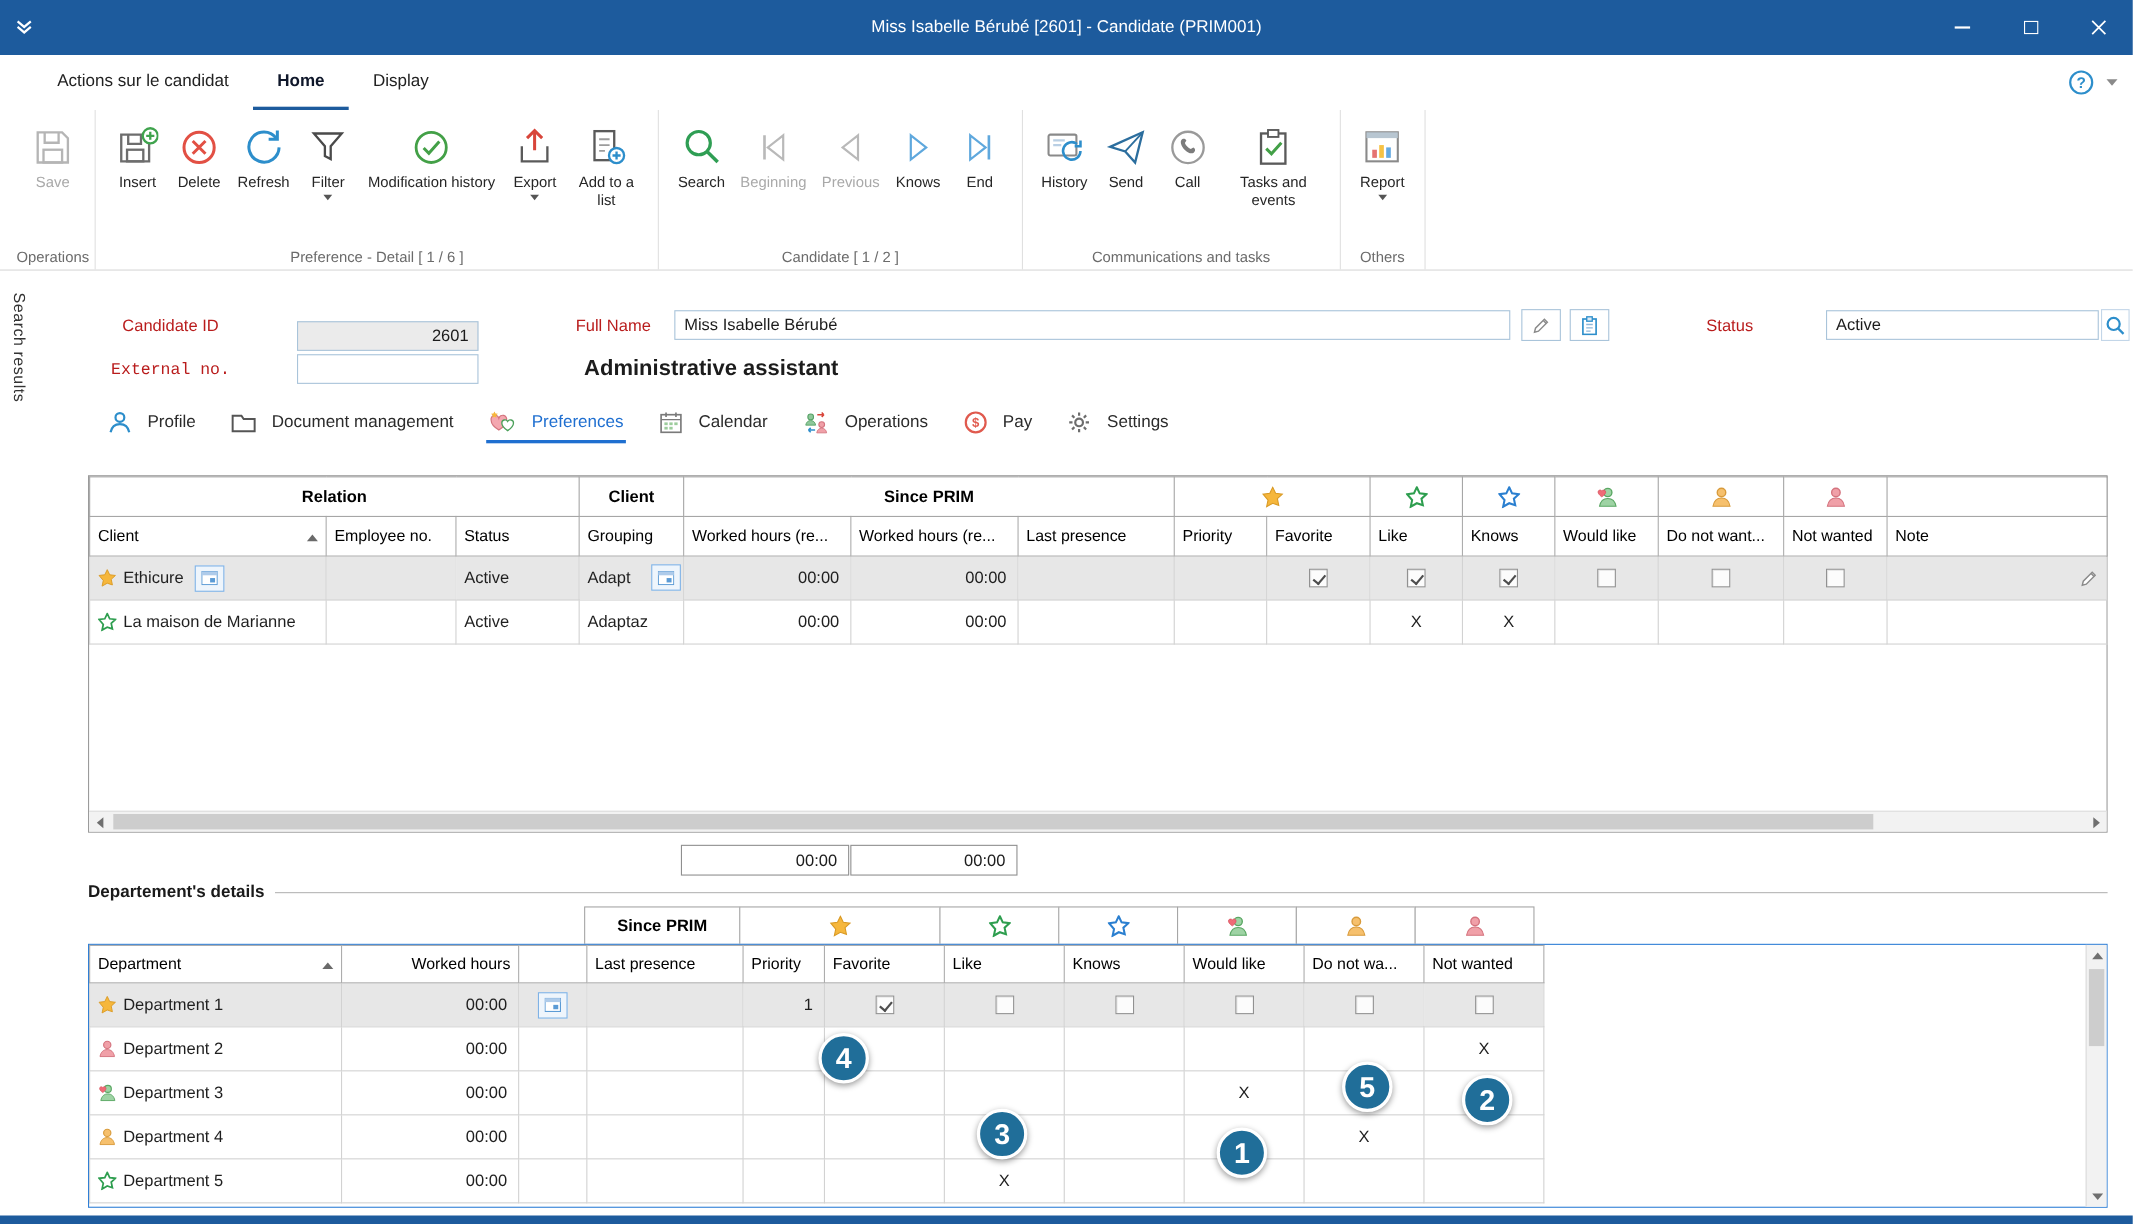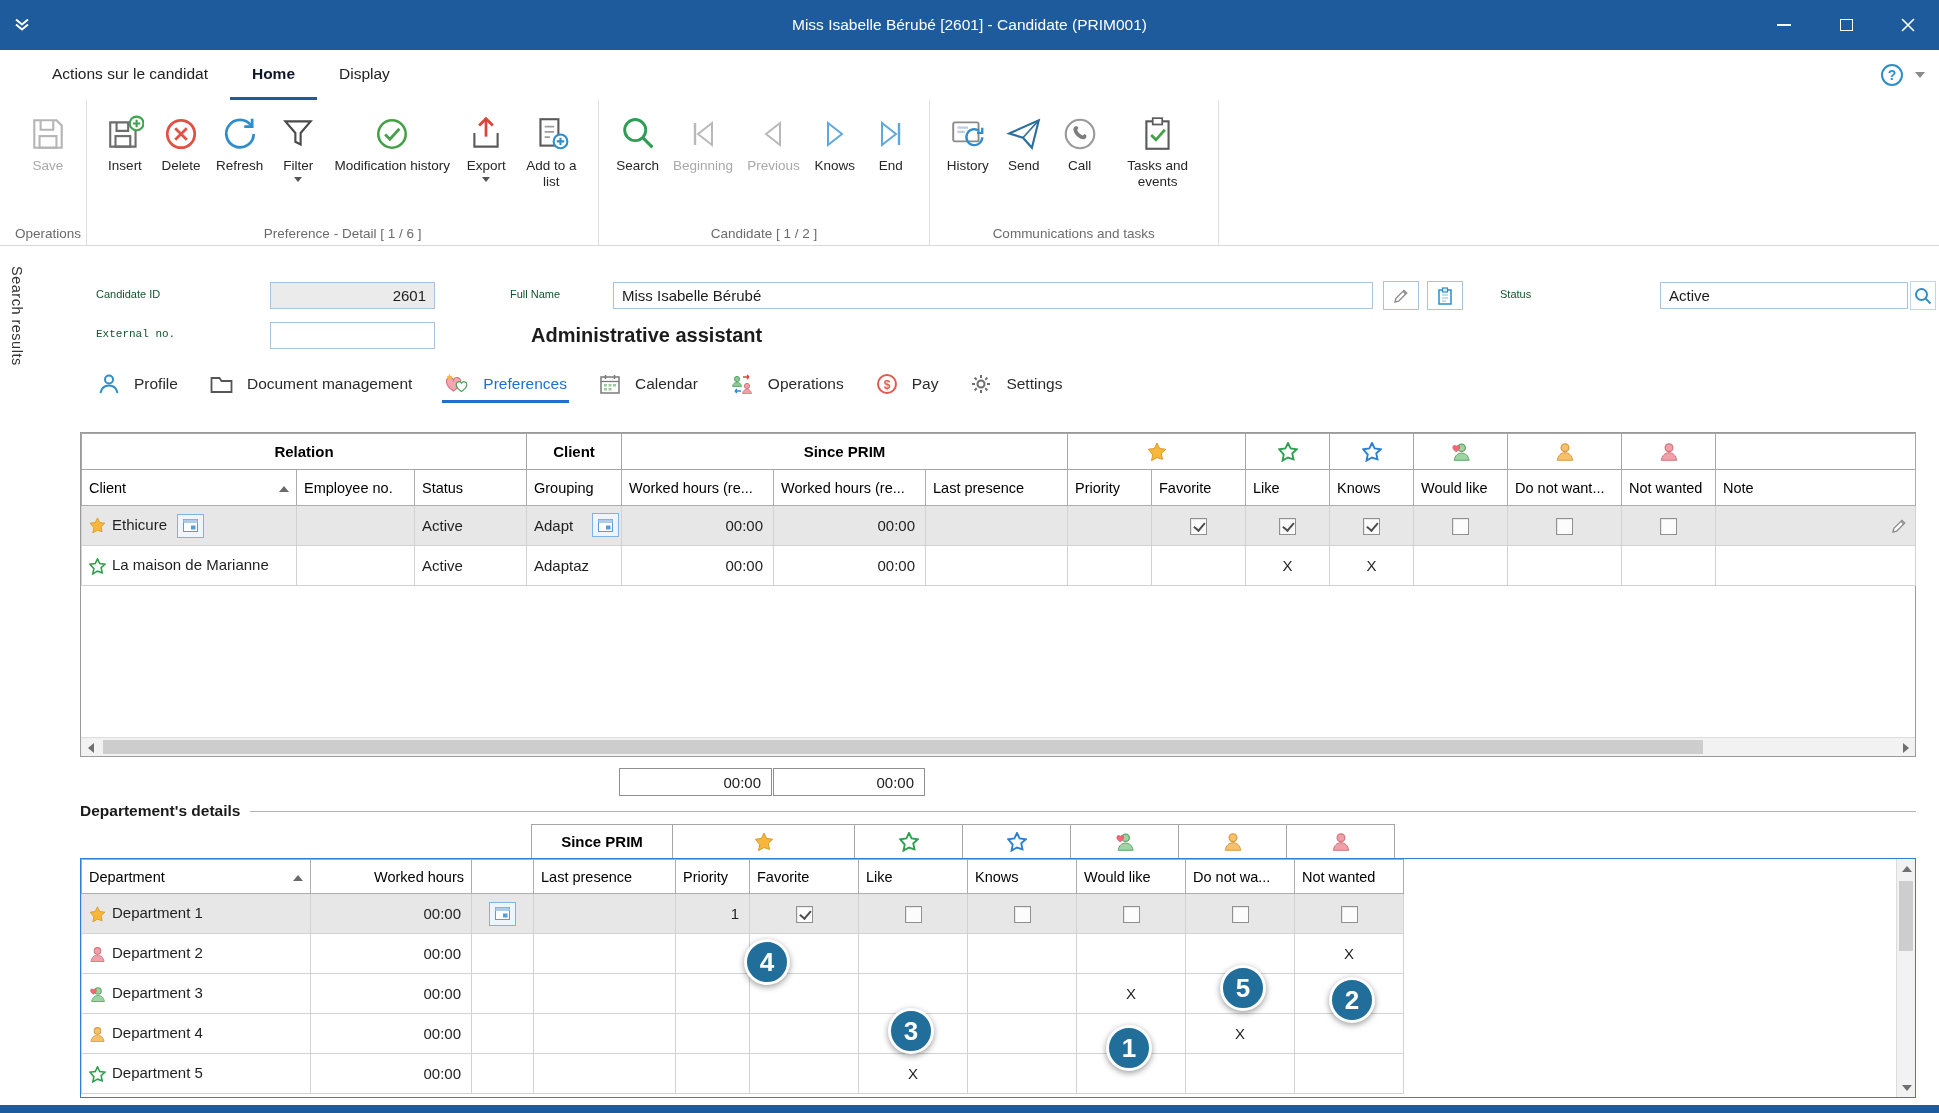--- a/index.html
+++ b/index.html
@@ -36,21 +36,21 @@
   .rbtn.disabled .rlabel { color:#a9a9a9; }
   .w60 .rlabel { width:60px; }
   .w86 .rlabel { width:86px; }
   .w118 .rlabel { width:118px; }
   .drop { margin-top:3px; width:0; height:0; border-left:4px solid transparent; border-right:4px solid transparent; border-top:5px solid #555; }
 
   
   .side-label { position:absolute; left:9px; top:266px; writing-mode:vertical-rl; font-size:14.5px; color:#333; letter-spacing:.5px; }
 
   
-  .form-label { position:absolute; font-size:11px; color:#14532d; text-align:left; white-space:nowrap; }
+  .form-label { position:absolute; font-size:15px; color:#b91c1c; text-align:center; white-space:nowrap; }
   .field { position:absolute; height:27px; border:1px solid #a9c4da; background:#fff; font-family:"Liberation Sans",sans-serif; font-size:15px; color:#1c1c1c; padding:0 8px; }
   .field.readonly { background:#ebebeb; text-align:right; }
   .fbtn { position:absolute; width:36px; height:29px; border:1px solid #a9c4da; background:#fff; display:flex; align-items:center; justify-content:center; }
   .job-title { position:absolute; font-size:20px; font-weight:bold; color:#1c1c1c; }
 
   
   .tabs { position:absolute; left:96px; top:366px; height:40px; display:flex; align-items:center; }
   .tab { display:flex; align-items:center; gap:8px; margin-right:28px; padding:4px 2px 6px; font-size:15.5px; color:#2b2b2b; border-bottom:3px solid transparent; }
   .tab.active { color:#1f6fd0; border-bottom:3px solid #1f6fd0; }
 
@@ -330,27 +330,45 @@
                 <rect x="13" y="3" width="9" height="6" fill="#fff" stroke="#5a5a5a" stroke-width="1.6"></rect>
                 <path d="M11.5 19l4.5 4.5 8.5-9.5" fill="none" stroke="#43a047" stroke-width="2.6"></path>
               </svg>
             </span>
           <span class="rlabel">Tasks and events</span>
         </div>
       </div>
       <div class="rgroup-label">Communications and tasks</div>
     </div>
 
+    <div class="rgroup">
+      <div class="rbuttons">
+        <div class="rbtn">
+          <span class="ricon">
+              <svg width="38" height="38" viewBox="0 0 36 36">
+                <rect x="4" y="5" width="27" height="25" fill="#fff" stroke="#8a8a8a" stroke-width="1.8"></rect>
+                <rect x="4" y="5" width="27" height="5" fill="#b8c6d1"></rect>
+                <rect x="9" y="20" width="4" height="7" fill="#e57373"></rect>
+                <rect x="15" y="16" width="4" height="11" fill="#f6c244"></rect>
+                <rect x="21" y="18" width="4" height="9" fill="#64a9e0"></rect>
+              </svg>
+            </span>
+          <span class="rlabel">Report</span>
+          <span class="drop"></span>
+        </div>
+      </div>
+      <div class="rgroup-label">Others</div>
+    </div>
 
   </div>
 
   <div class="side-label">Search results</div>
 
   <div class="form-label" style="left:96px; top:288px; width:118px;">Candidate ID</div>
-  <input class="field readonly" style="left: 270px; top: 282px; width: 165px;" readonly="" value="2601">
+  <input class="field readonly" style="left: 270px; top: 292px; width: 165px;" readonly="" value="2601">
   <div class="form-label" style="left:510px; top:288px; width:95px;">Full Name</div>
   <input class="field" style="left: 613px; top: 282px; width: 760px;" value="Miss Isabelle Bérubé">
   <div class="fbtn" style="left:1383px; top:281px;">
       <svg width="18" height="18" viewBox="0 0 18 18">
         <path d="M3 15l.9-3.6L12 3.3l2.7 2.7-8.1 8.1z" fill="#fff" stroke="#8a8a8a" stroke-width="1.3"></path>
         <path d="M11 4.3l2.7 2.7" stroke="#8a8a8a" stroke-width="1.3"></path>
       </svg>
     </div>
   <div class="fbtn" style="left:1427px; top:281px;">
       <svg width="16" height="18" viewBox="0 0 16 18">

